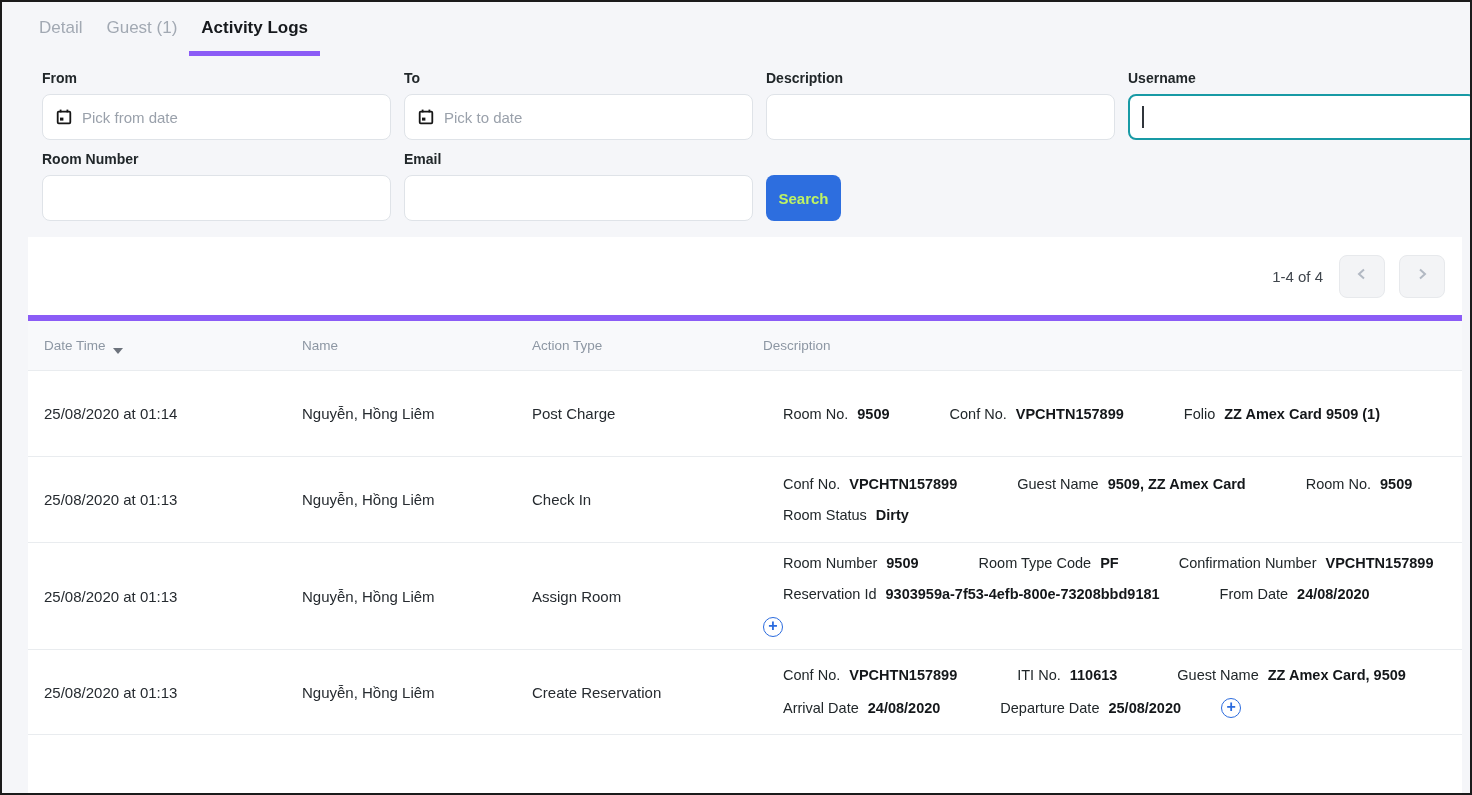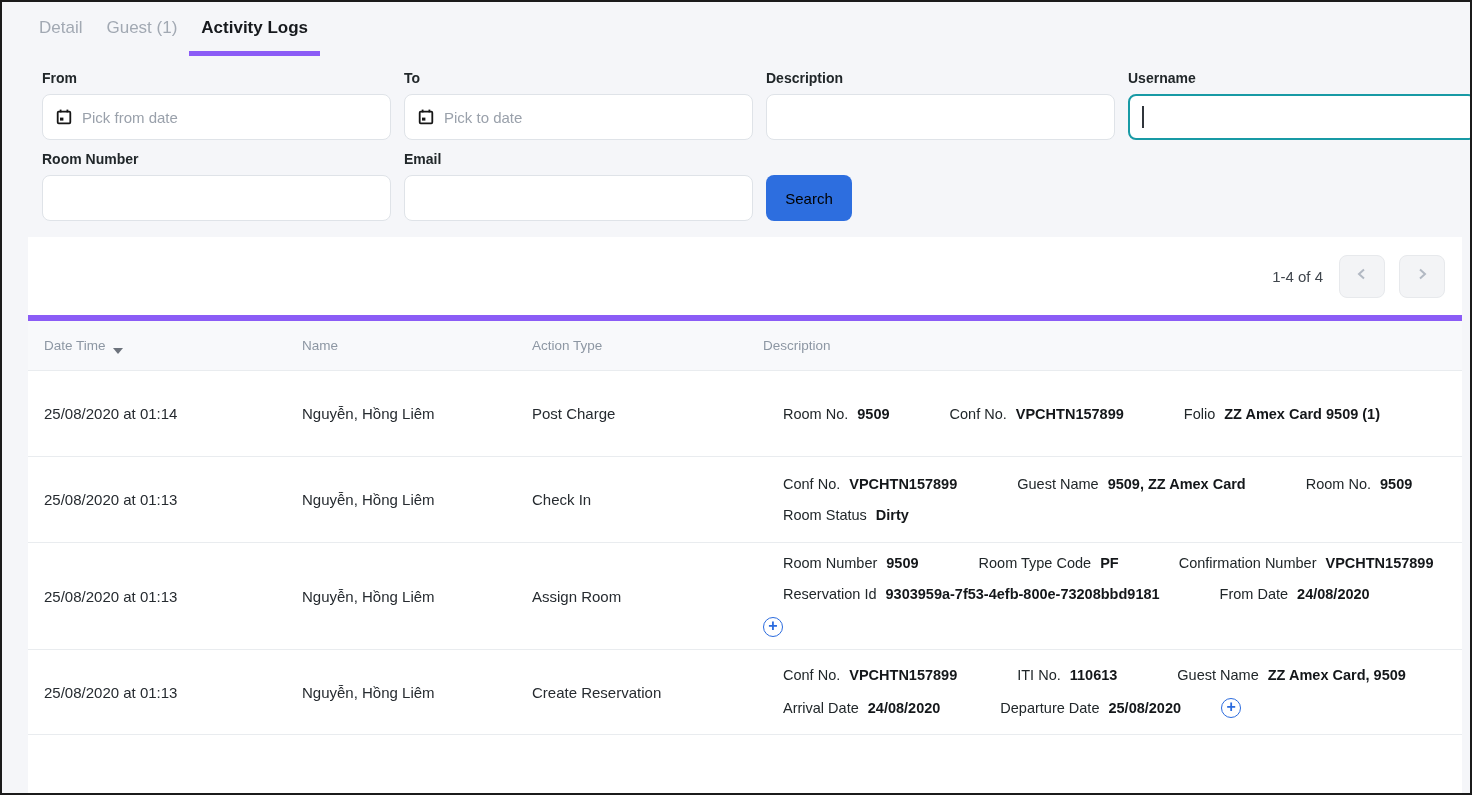--- a/index.html
+++ b/index.html
@@ -16,22 +16,22 @@
              display: grid; grid-template-columns: 349px 349px 349px 1fr; column-gap: 13px; row-gap: 11px; }
   .fgroup { display: flex; flex-direction: column; }
   .flabel { font-size: 14px; font-weight: bold; color: #21272a; margin-bottom: 8px; }
   .field { background: #fff; border: 1px solid #dfe3e8; border-radius: 8px; height: 46px;
            display: flex; align-items: center; padding: 4px 13px; gap: 10px; }
   .field input { border: none; outline: none; flex: 1; font-size: 15px; color: #161616; background: transparent; min-width: 0; }
   .field input::placeholder { color: #9aa1ab; }
   .field.focused { border: 2px solid #189aa5; padding: 0 12px; }
   .caret { width: 1.5px; height: 22px; background: #30353b; flex: none; }
   .cal-icon { flex: none; display: flex; }
-  .search-btn { width: 86px; height: 46px; align-self: end; justify-self: start;
-                background: #2d6edf; color: #000000; font-weight: normal; font-size: 15px;
+  .search-btn { width: 75px; height: 46px; align-self: end; justify-self: start;
+                background: #2d6edf; color: #bef264; font-weight: bold; font-size: 15px;
                 border: none; border-radius: 8px; cursor: pointer; font-family: inherit; }
 
   
   .card { position: absolute; left: 26px; top: 235px; width: 1434px; height: 556px; background: #fff; }
 
   
   .pagination { height: 78px; display: flex; align-items: center; justify-content: flex-end; gap: 14px; padding-right: 17px; }
   .page-range { font-size: 15px; color: #40464d; margin-right: 2px; }
   .page-btn { width: 46px; height: 43px; background: #f3f4f6; border: 1px solid #e7e9ec; border-radius: 8px;
               display: flex; align-items: center; justify-content: center; cursor: pointer; }

